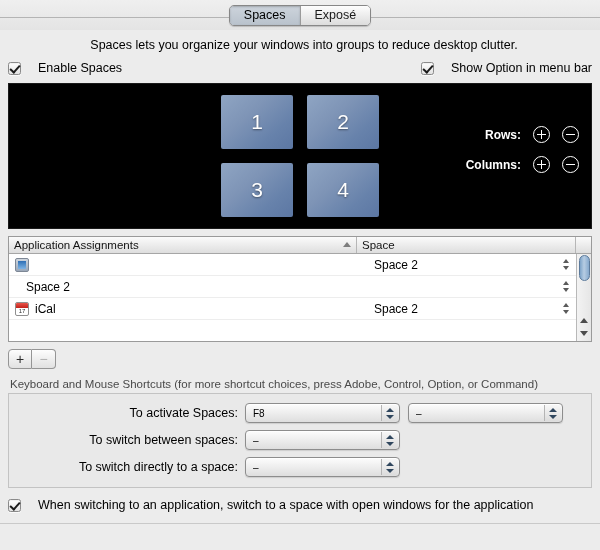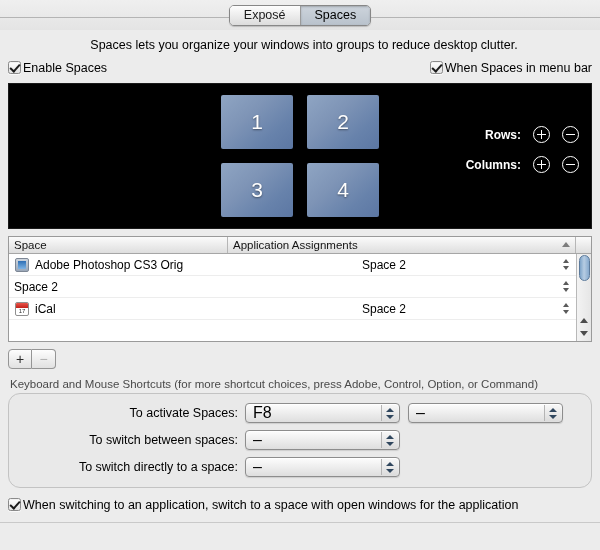--- a/index.html
+++ b/index.html
@@ -59,21 +59,21 @@
   }
 
   .cbrow {
     display:flex; align-items:center;
     margin-top:9px;
     padding:0 8px;
   }
   .cbrow .spacer { flex:1; }
 
   .checkbox {
-    display:inline-flex; align-items:flex-start; gap:2px;
+    display:inline-flex; align-items:flex-end; gap:17px;
     cursor:default;
     font-size:12.5px;
   }
   .cbbox {
     width:13px; height:13px;
     flex:none;
     border:1px solid #8a8a8a;
     border-radius:2.5px;
     background:linear-gradient(#ffffff,#e2e2e2);
     box-shadow:0 1px 0 rgba(255,255,255,.7), inset 0 1px 1px rgba(0,0,0,.06);
@@ -199,20 +199,21 @@
   .cell-app {
     width:348px;
     display:flex; align-items:center; gap:6px;
     padding-left:6px;
     overflow:hidden; white-space:nowrap;
   }
   .cell-space {
     flex:1;
     display:flex; align-items:center; justify-content:space-between;
     padding:0 6px 0 5px;
+    margin-left:12px;
   }
   .ministep {
     width:7px; height:13px;
     position:relative; flex:none;
     cursor:default;
   }
   .ministep::before, .ministep::after {
     content:""; position:absolute; left:0;
     width:0; height:0;
     border-left:3.5px solid transparent;
@@ -305,21 +306,21 @@
 
   
   .grouplabel {
     margin:9px 0 3px 10px;
     font-size:11.5px;
     color:#4a4a4a;
   }
   .groupbox {
     margin:0 8px;
     border:1px solid #c3c3c3;
-    border-radius:12px;
+    border-radius:0;
     background:#e9e9e9;
     padding:9px 0 10px 0;
   }
   .sline {
     display:flex; align-items:center;
     margin-bottom:7px;
   }
   .sline:last-child { margin-bottom:0; }
   .slabel {
     width:236px;
@@ -329,21 +330,21 @@
     color:#000;
   }
   .popup {
     height:20px;
     border:1px solid #8d8d8d;
     border-radius:4px;
     background:linear-gradient(#fdfdfd,#dedede);
     box-shadow:0 1px 1px rgba(0,0,0,.12), inset 0 1px 0 #fff;
     display:flex; align-items:center;
     padding-left:7px;
-    font-size:16px;
+    font-size:10px;
     position:relative;
     cursor:default;
   }
   .popup.w1 { width:155px; }
   .popup.w2 { width:155px; margin-left:8px; }
   .popup .arrows {
     position:absolute; right:1px; top:1px; bottom:1px;
     width:17px;
     border-left:1px solid #b4b4b4;
     border-radius:0 3px 3px 0;
@@ -365,36 +366,36 @@
   .bottomline {
     margin-top:8px;
     border-top:1px solid #c9c9c9;
   }
 </style>
 </head>
 <body>
 
 <div class="tabbar">
   <div class="tabgroup">
+    <div class="tab selected">Spaces</div>
     <div class="tab">Exposé</div>
-    <div class="tab selected">Spaces</div>
   </div>
 </div>
 
 <div class="desc">Spaces lets you organize your windows into groups to reduce desktop clutter.</div>
 
 <div class="cbrow">
   <label class="checkbox">
     <span class="cbbox checked"></span>
     <span>Enable Spaces</span>
   </label>
   <span class="spacer"></span>
   <label class="checkbox">
     <span class="cbbox checked"></span>
-    <span>When Spaces in menu bar</span>
+    <span>Show Option in menu bar</span>
   </label>
 </div>
 
 <div class="preview">
   <div class="grid">
     <div class="tile">1</div>
     <div class="tile">2</div>
     <div class="tile">3</div>
     <div class="tile">4</div>
   </div>
@@ -407,36 +408,35 @@
     <div class="steprow">
       <span class="lbl">Columns:</span>
       <span class="circbtn plus"></span>
       <span class="circbtn"></span>
     </div>
   </div>
 </div>
 
 <div class="table">
   <div class="thead">
-    <div class="th col-space">
-      <span>Space</span>
-    </div>
     <div class="th col-app">
       <span>Application Assignments</span>
       <span class="sortarrow"></span>
     </div>
+    <div class="th col-space">
+      <span>Space</span>
+    </div>
     <div class="th col-pad"></div>
   </div>
   <div class="tbody">
     <div class="rows">
 
       <div class="row">
         <div class="cell-app">
           <span class="appicon ic-photoshop"></span>
-          <span>Adobe Photoshop CS3 Orig</span>
         </div>
         <div class="cell-space">
           <span>Space 2</span>
           <span class="ministep"></span>
         </div>
       </div>
 
       <div class="row">
         <div class="cell-space">
           <span>Space 2</span>

